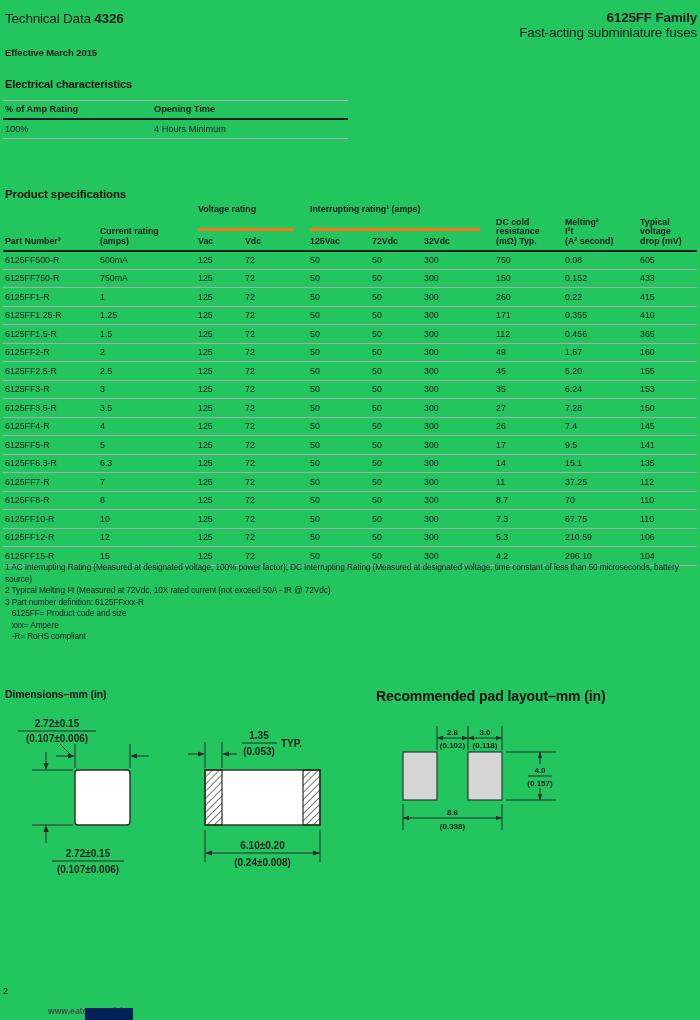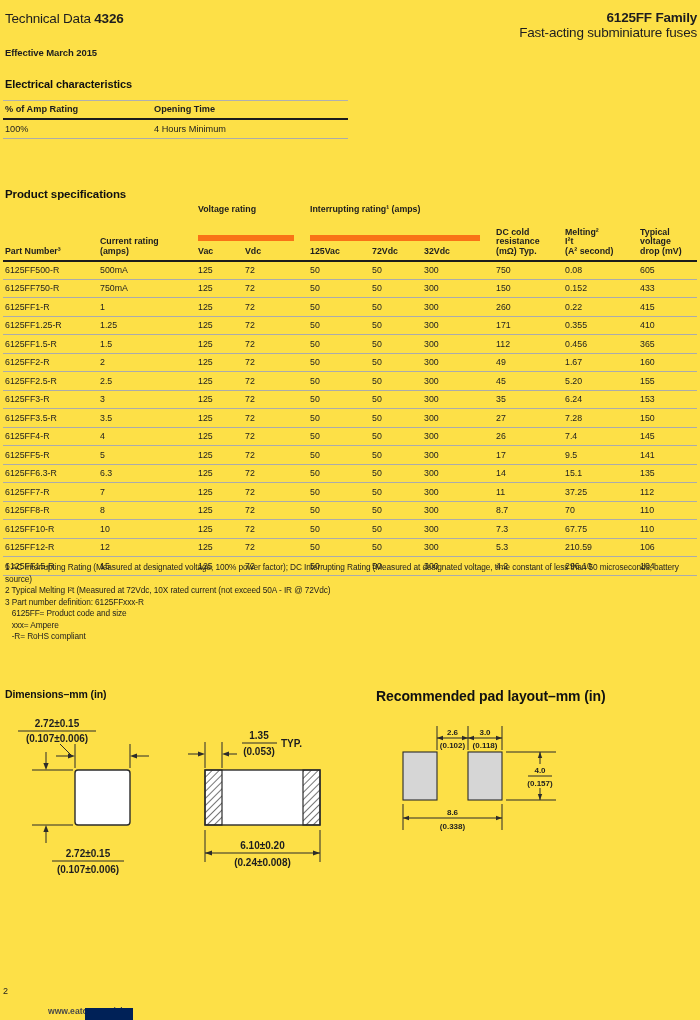--- a/index.html
+++ b/index.html
@@ -1,18 +1,18 @@
 <!DOCTYPE html>
 <html><head>
 <meta charset="utf-8">
 <style>
   * { margin:0; padding:0; box-sizing:border-box; }
   body { background:#ffffff; }
   .page {
-    position:relative; width:700px; height:1020px; background:#fde047;
+    position:relative; width:700px; height:1020px; background:#22c55e;
     font-family:"Liberation Sans", sans-serif; color:#1d1d1f; overflow:hidden;
   }
   
   .hdr-left { position:absolute; top:11px; left:5px; }
   .doc-line { font-size:13.5px; letter-spacing:-0.2px; }
   .doc-line .num { font-weight:700; }
   .effective { font-size:9.5px; font-weight:700; margin-top:21px; letter-spacing:-0.1px; }
   .hdr-right { position:absolute; top:10px; right:3px; text-align:right; line-height:15px; }
   .family { font-size:13.5px; font-weight:700; letter-spacing:-0.2px; }
   .subtitle { font-size:13.5px; letter-spacing:-0.2px; }
@@ -27,21 +27,21 @@
   .etable thead th { text-align:left; font-size:9.2px; font-weight:700; padding:3px 0 4px 2px;
     border-top:1px solid #b0b0b0; border-bottom:2.5px solid #1c1c1c; }
   .etable tbody td { font-size:9.2px; height:19px; padding-left:2px; vertical-align:middle;
     border-bottom:1px solid #ababab; }
   
   .ptable { position:absolute; top:205px; left:3px; width:694px; border-collapse:collapse; table-layout:fixed; }
   .ptable th { text-align:left; font-size:8.8px; font-weight:700; line-height:9.6px;
     vertical-align:bottom; padding:0 2px 3px 2px; }
   .ptable th.hb { border-bottom:2.5px solid #1c1c1c; }
   .ptable th.gh { vertical-align:top; padding-bottom:0; }
-  .ptable th.gh .u { display:block; border-bottom:6px solid #f97316; padding-bottom:20px; margin-right:12px; }
+  .ptable th.gh .u { display:block; border-bottom:3px solid #f97316; padding-bottom:13px; margin-right:12px; }
   .ptable tr.sub th { height:20px; }
   .pre { white-space:pre-line; }
   .ptable tbody td { font-size:8.8px; height:18.5px; padding-left:2px; vertical-align:middle;
     border-bottom:1px solid #ababab; }
   
   .fnotes { position:absolute; top:562px; left:5px; width:690px; }
   .fn { font-size:8.3px; line-height:11.5px; white-space:pre-wrap; letter-spacing:-0.1px; }
   
   .diag { position:absolute; }
   #svg1 { left:2px; top:712px; }

